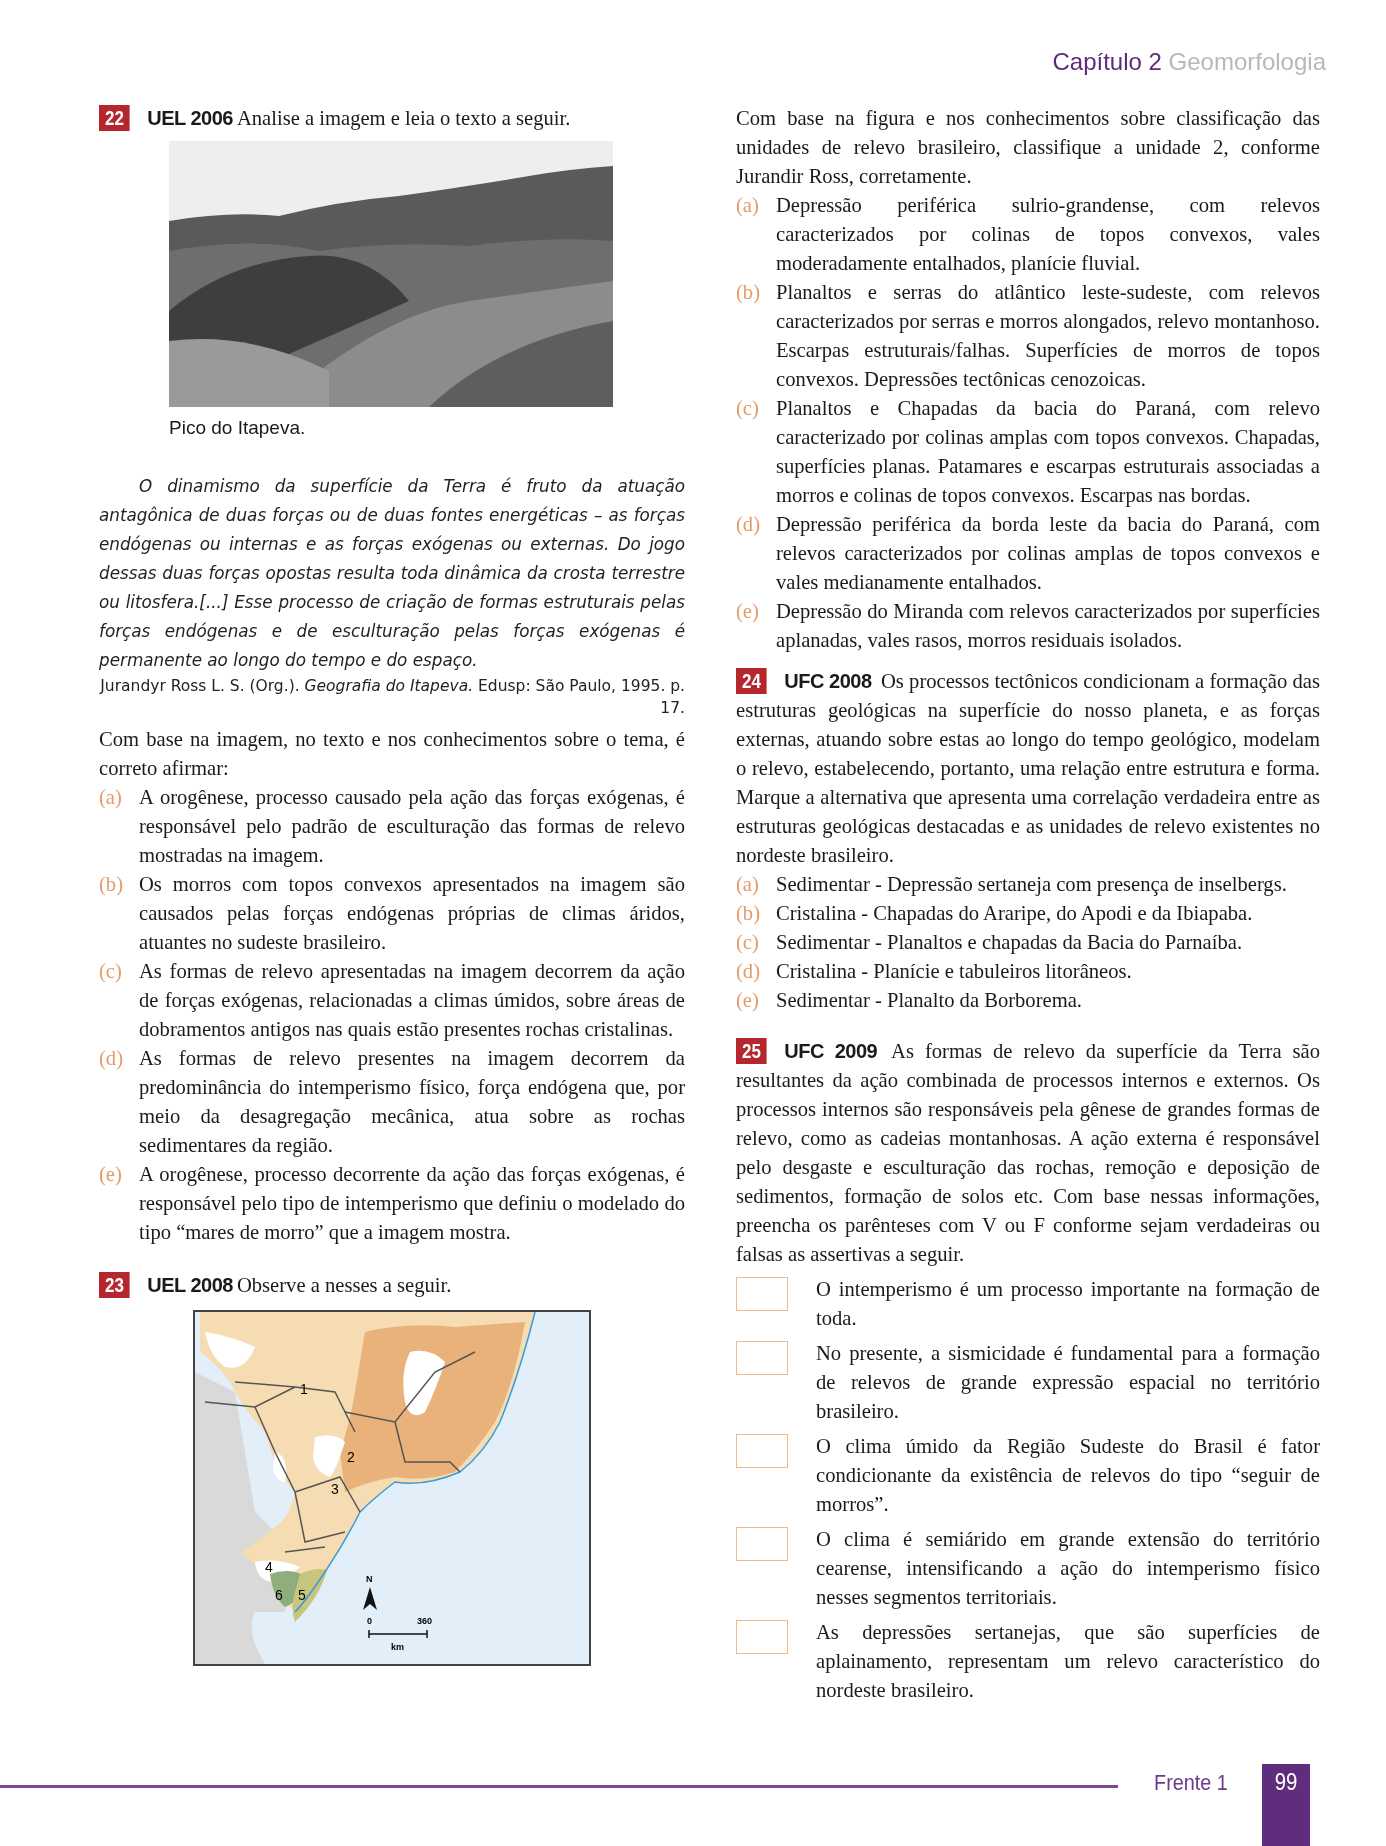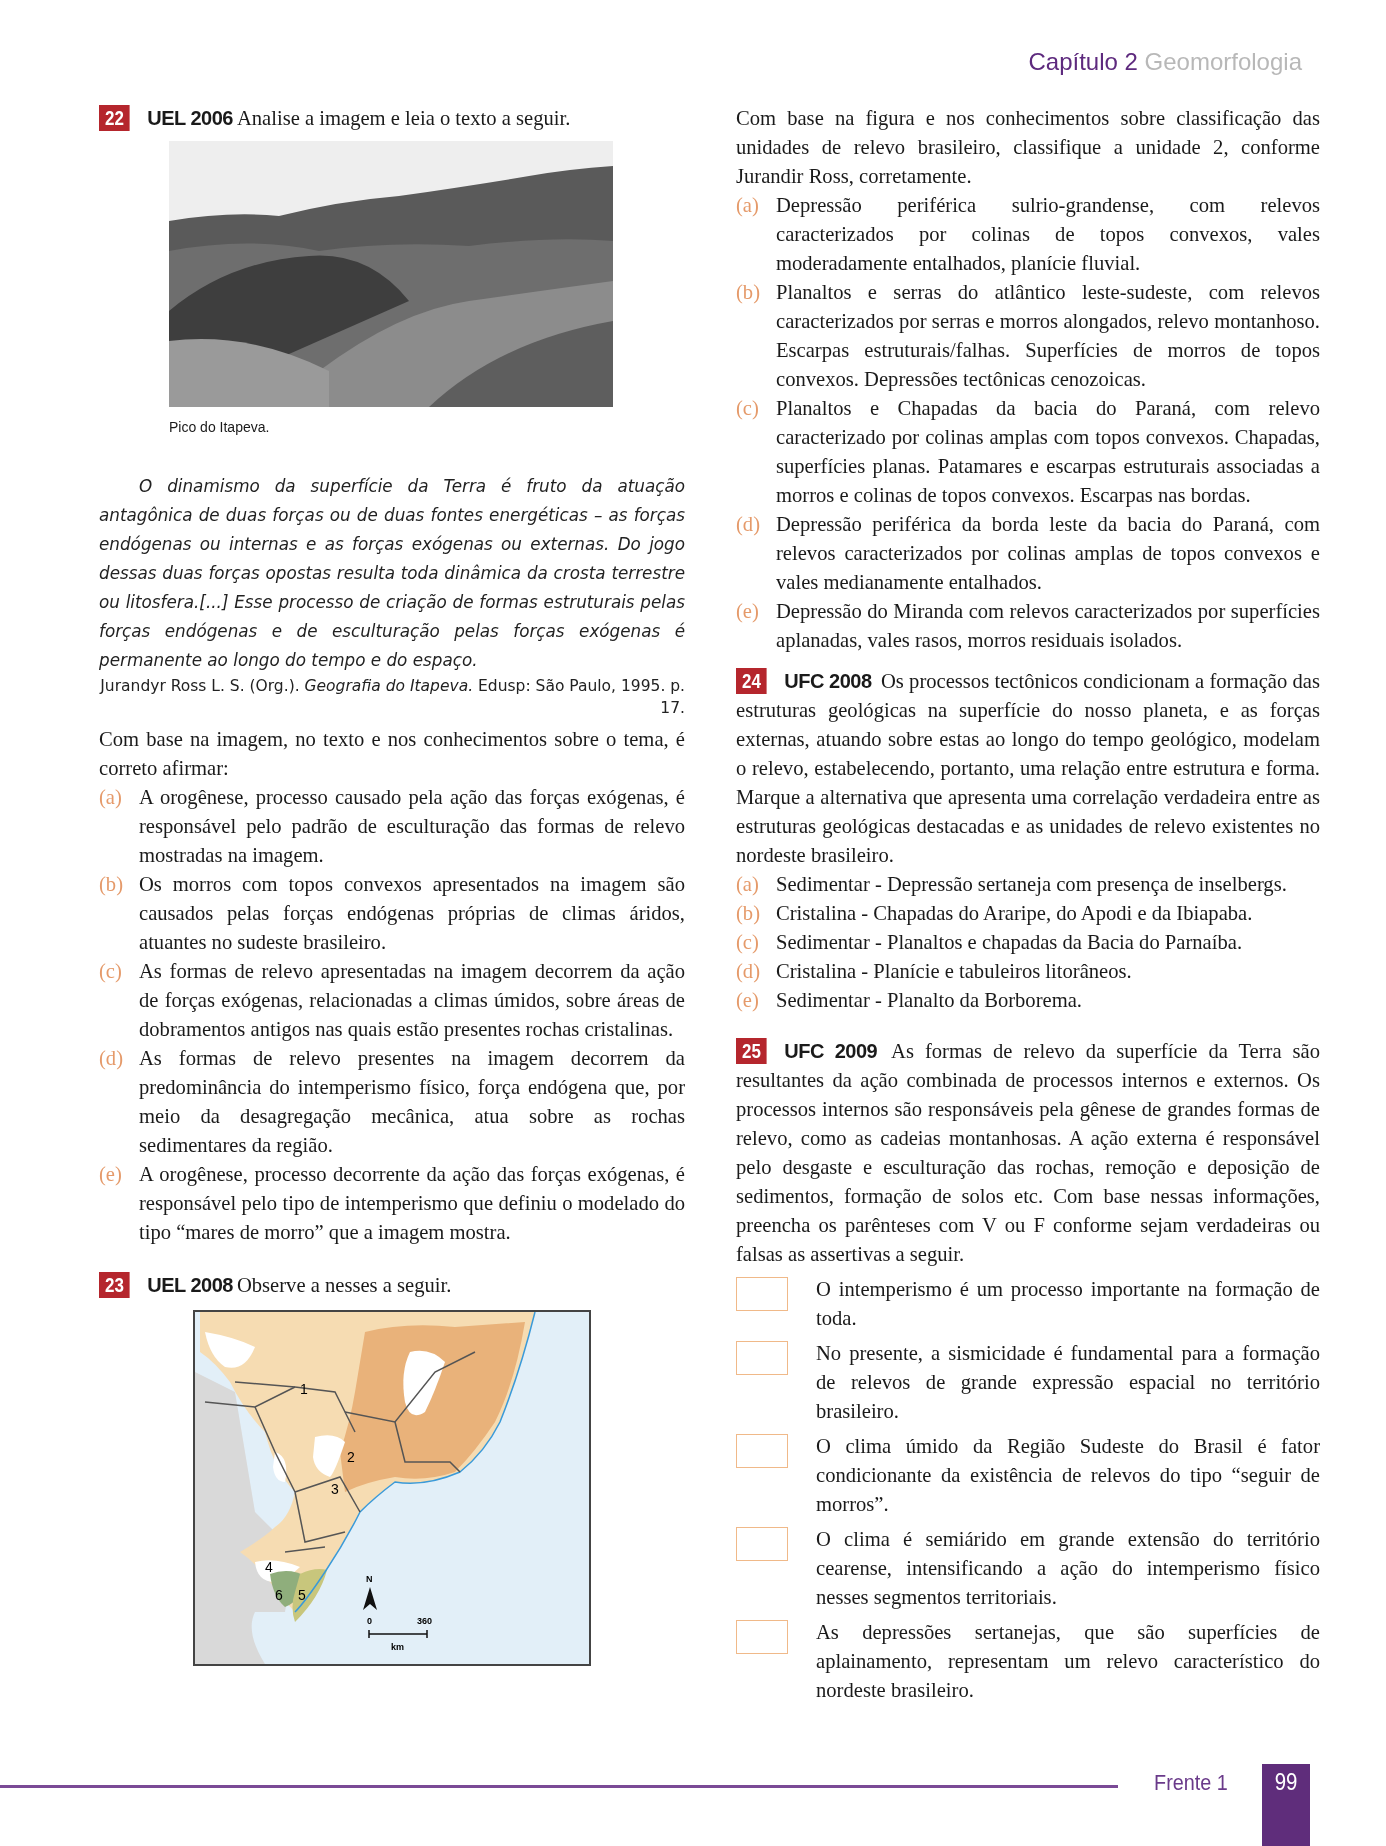--- a/index.html
+++ b/index.html
@@ -1,36 +1,36 @@
 <!DOCTYPE html>
 <html><head>
 <meta charset="utf-8">
 <style>
   html, body { margin:0; padding:0; background:#fff; }
   body { width:1386px; height:1846px; position:relative; overflow:hidden;
          font-family:"Liberation Serif", serif; color:#1a1a1a; }
-  .header { position:absolute; right:84px; top:48px; font-family:"Liberation Sans", sans-serif; font-size:24px; }
+  .header { position:absolute; right:60px; top:48px; font-family:"Liberation Sans", sans-serif; font-size:24px; }
   .header .chap { color:#5e2a7e; }
   .header .topic { color:#b8b8b8; }
   .col { position:absolute; top:104px; width:586px; font-size:20.6px; line-height:29px; }
   .col.left { left:99px; }
   .col.right { left:736px; width:584px; }
   .qhead { display:flex; align-items:baseline; margin-bottom:4px; }
   .qnum { display:inline-block; background:#b5262d; color:#fff; font-family:"Liberation Sans", sans-serif;
           font-weight:bold; font-size:20px; padding:0 7px; line-height:26px; margin-right:12px;
           transform:scaleX(0.85); transform-origin:left; }
   .qsrc { font-family:"Liberation Sans", sans-serif; font-weight:bold; font-size:20px; margin-right:4px;
           letter-spacing:-0.5px; }
   .p { text-align:justify; }
   .opt { display:flex; text-align:justify; }
   .opt .l { color:#e59a6a; width:40px; flex:0 0 40px; }
   .opt .t { flex:1; }
   .photo { width:444px; height:266px; margin:8px 0 0 70px; position:relative; overflow:hidden;
            background:linear-gradient(180deg,#f2f2f2 0%,#e6e6e6 22%,#8a8a8a 30%,#6a6a6a 45%,#4e4e4e 60%,#8c8c8c 75%,#6f6f6f 90%,#9a9a9a 100%); }
-  .caption { font-family:"Liberation Sans", sans-serif; font-size:14px; margin:6px 0 0 70px; }
+  .caption { font-family:"Liberation Sans", sans-serif; font-size:19px; margin:6px 0 0 70px; }
   .quote { font-family:"DejaVu Sans", sans-serif; font-style:italic; font-size:16.8px; line-height:29px;
            text-align:justify; text-indent:40px; margin-top:30px; color:#222; }
   .cite { font-family:"DejaVu Sans", sans-serif; font-size:15.5px; text-align:right; line-height:22px; color:#222; }
   .cite i { font-style:italic; }
   .map { width:394px; height:352px; margin:10px 0 0 94px; border:2px solid #444; position:relative; background:#e2eff8; }
   .vf { display:flex; margin-top:6px; }
   .vf .box { width:50px; height:32px; border:1.5px solid #f0b989; flex:0 0 50px; margin-right:28px; margin-top:2px; }
   .vf .t { flex:1; text-align:justify; }
   .footer-line { position:absolute; left:0; top:1785px; width:1118px; height:3px; background:#7a4a96; }
   .footer-label { position:absolute; left:1150px; top:1770px; font-family:"Liberation Sans", sans-serif;

